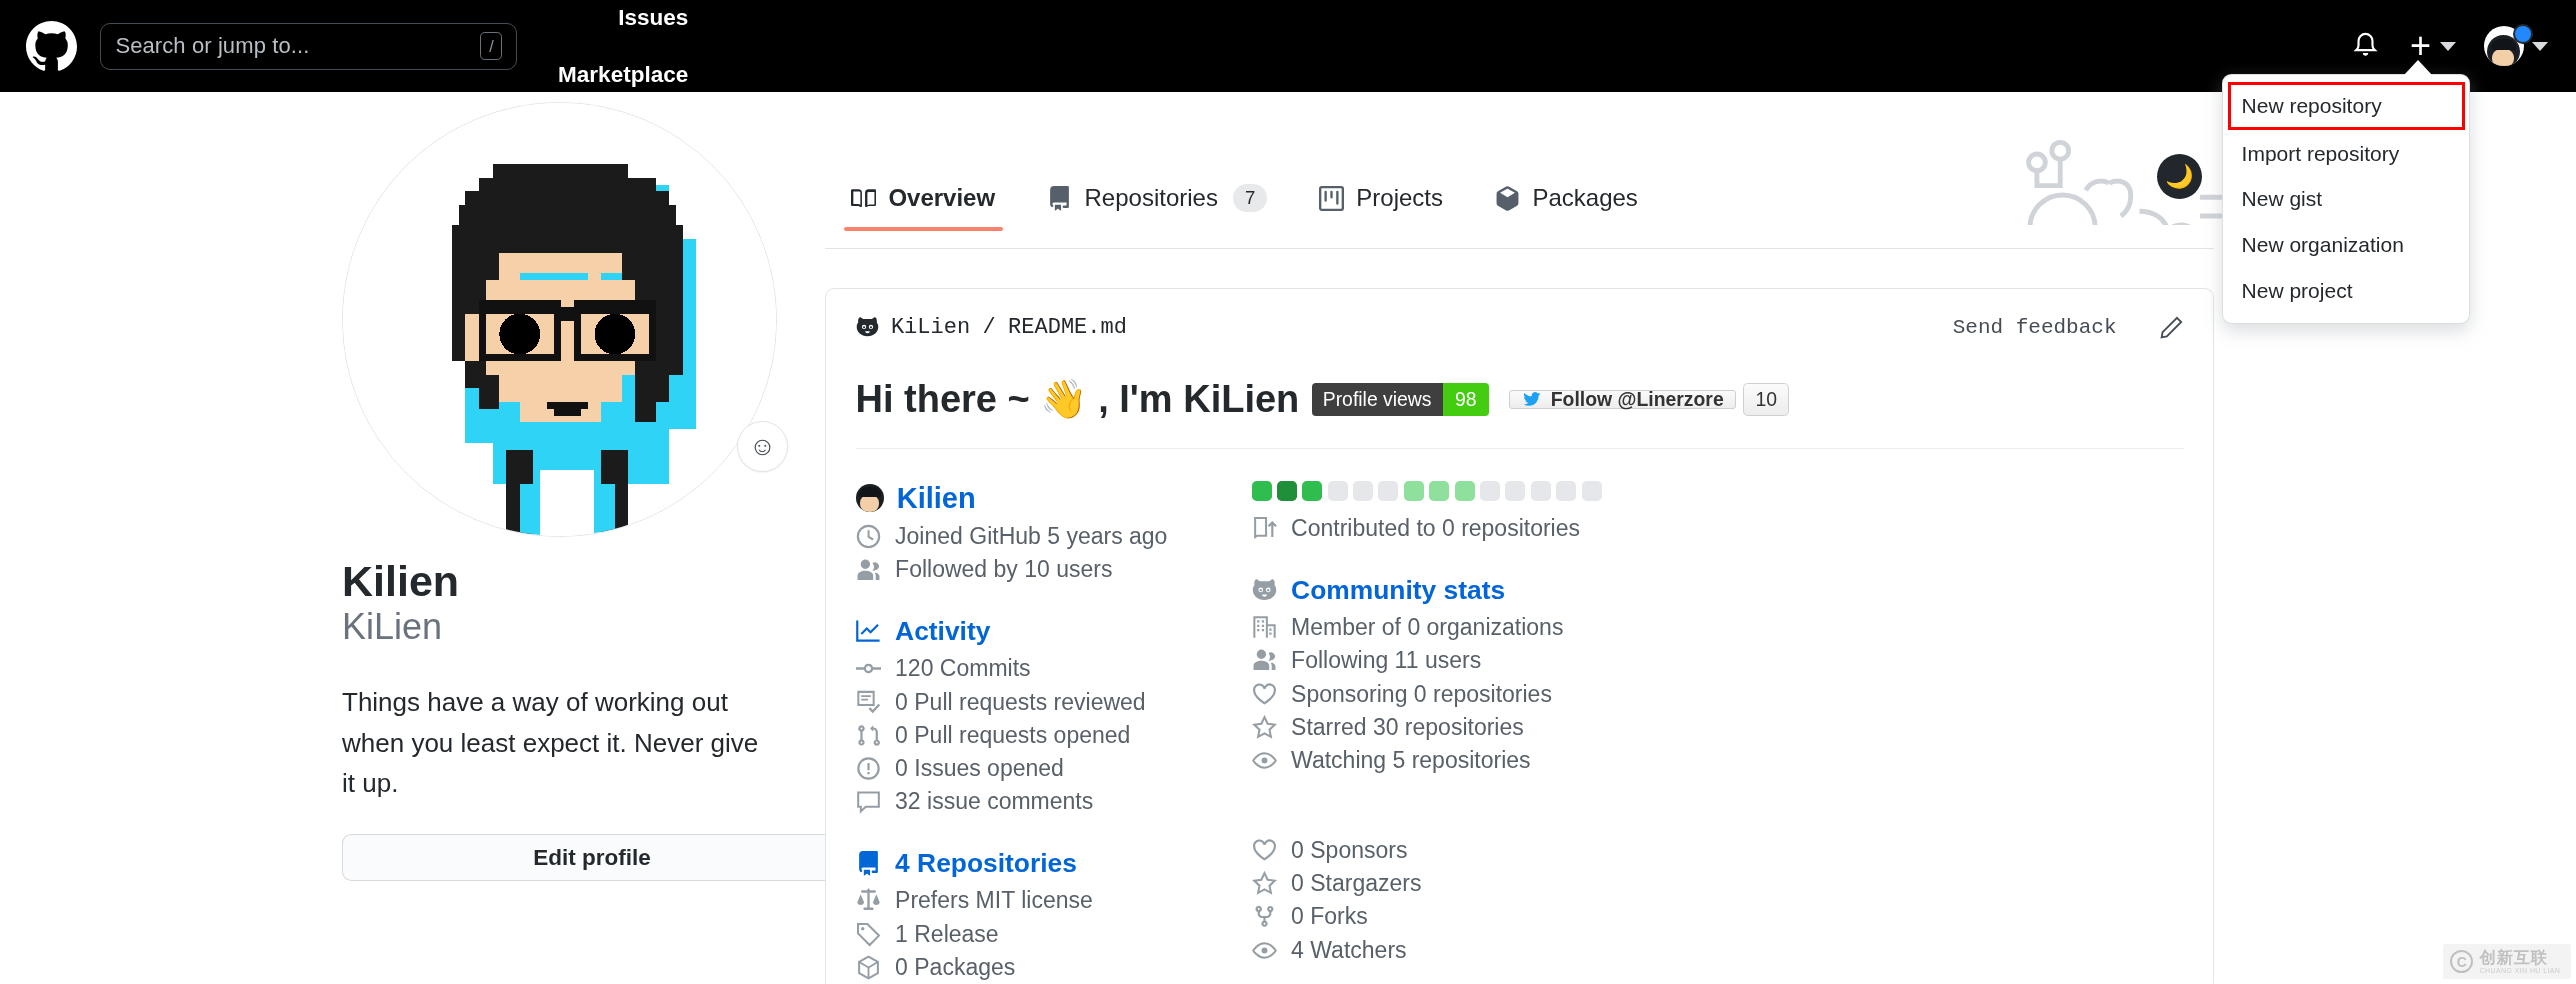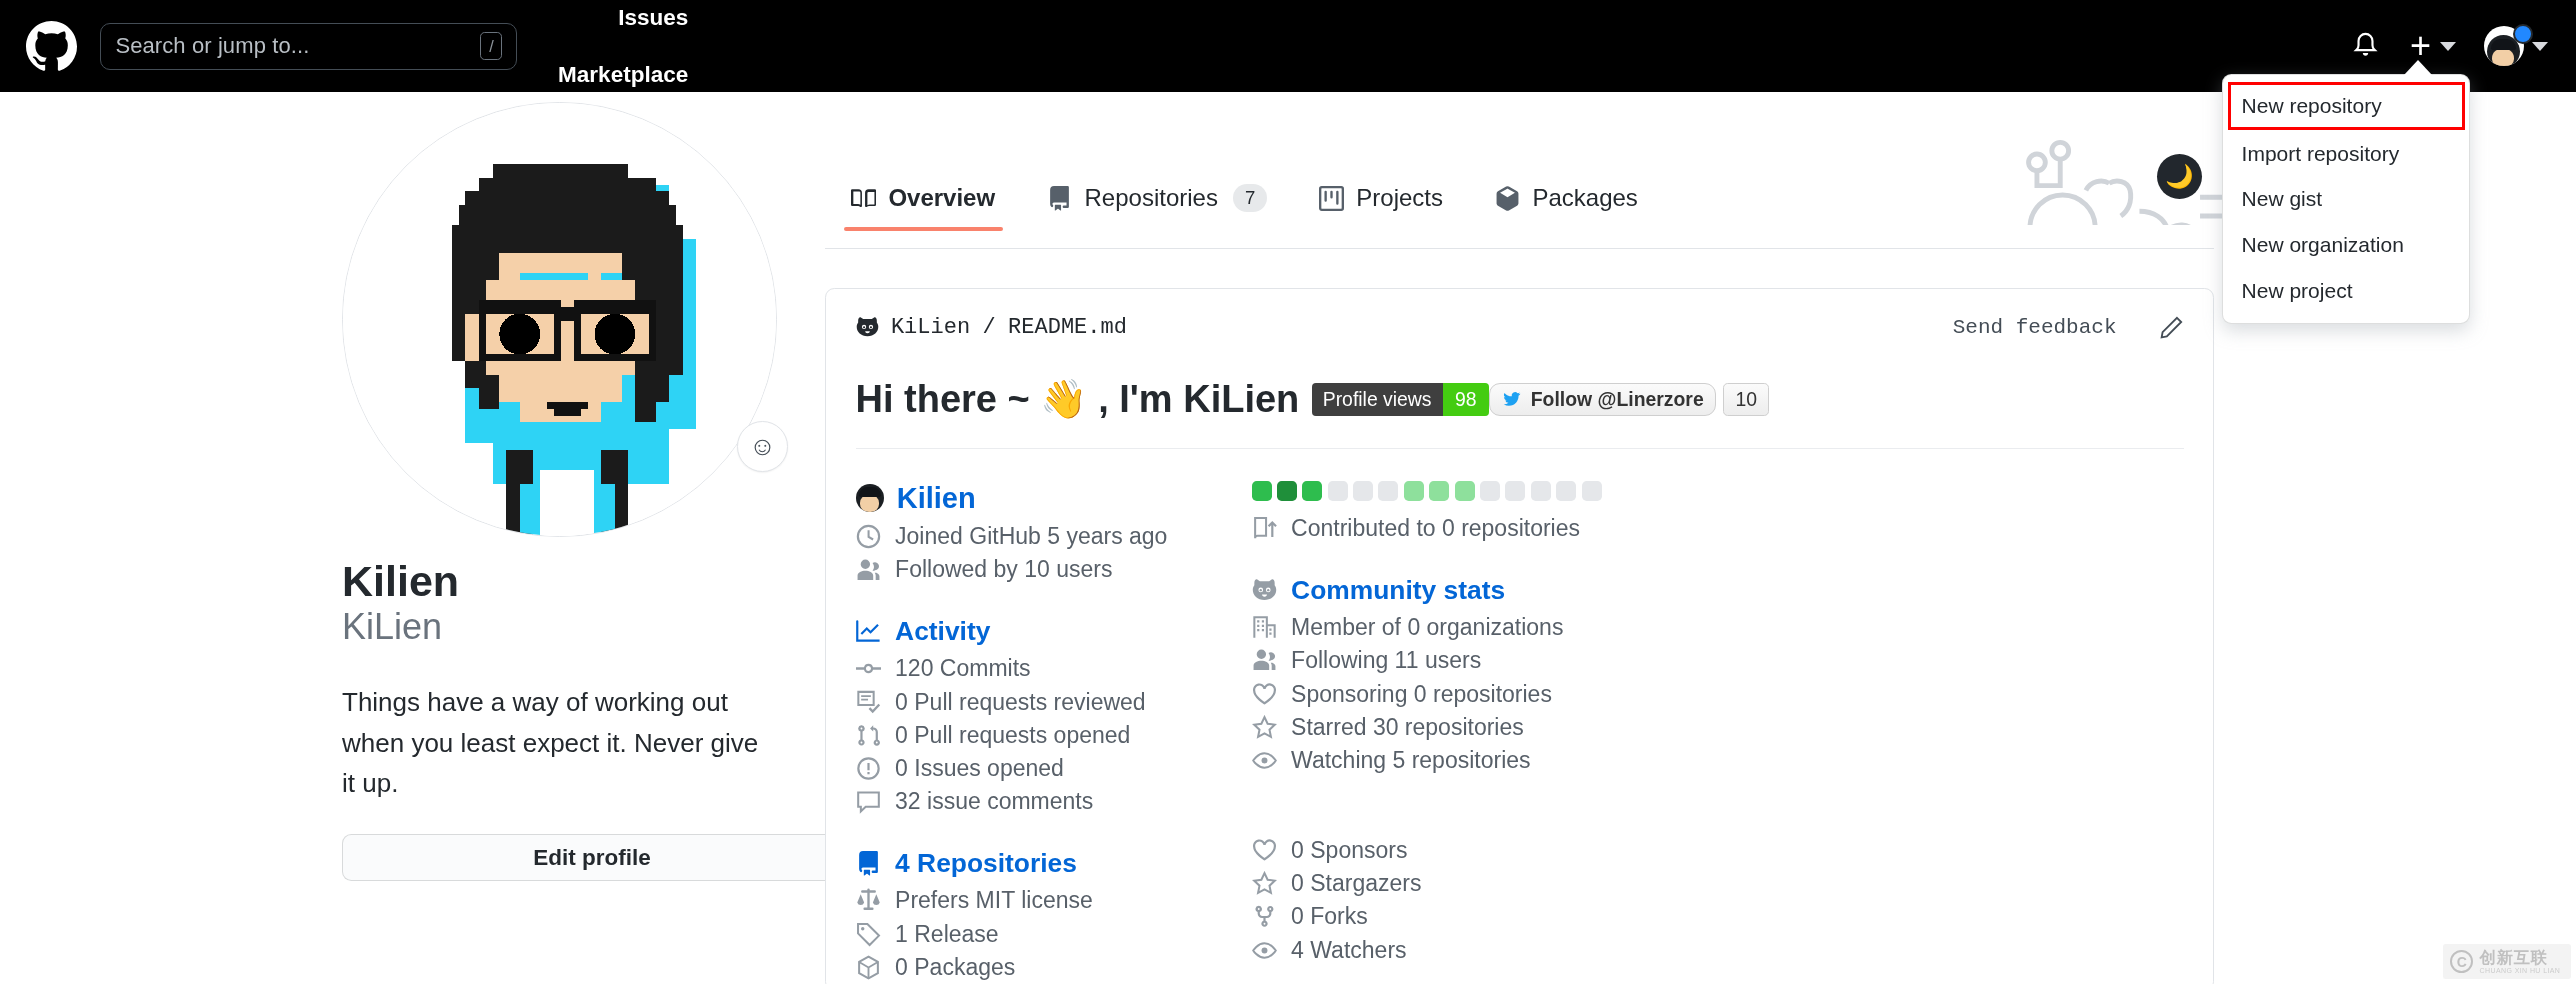--- a/index.html
+++ b/index.html
@@ -205,23 +205,23 @@
   .h1txt { font-size:38px; font-weight:700; color:#24292e; white-space:nowrap;}
   .badge-views {
     display:flex; height:33px; border-radius:3.9px; overflow:hidden;
     margin-left:12.4px; font-size:19.4px;
     box-shadow: inset 0 -0.8px 0 rgba(0,0,0,.12);
   }
   .badge-views .l {background:#3f3f3f;color:#fff;padding:0 11px;display:flex;align-items:center;}
   .badge-views .r {background:#44cc11;color:#fff;padding:0 12.4px;display:flex;align-items:center;}
   .badge-tw {
     display:flex; align-items:center; gap:7.8px;
-    height:33px; 
+    height:19px; margin-left:20px;
     background:linear-gradient(#fbfbfb,#ededed);
-    border:0.8px solid #cfcfcf; border-radius:11px;
+    border:0.8px solid #cfcfcf; border-radius:3px;
     padding:0 11px; font-size:19.4px; font-weight:700; color:#333;
   }
   .badge-cnt {
     height:33px; margin-left:7.8px;
     background:linear-gradient(#fbfbfb,#ededed);
     border:0.8px solid #cfcfcf; border-radius:4.7px;
     padding:0 11px; font-size:19.4px; color:#333;
     display:flex;align-items:center;
   }
   .hr {

